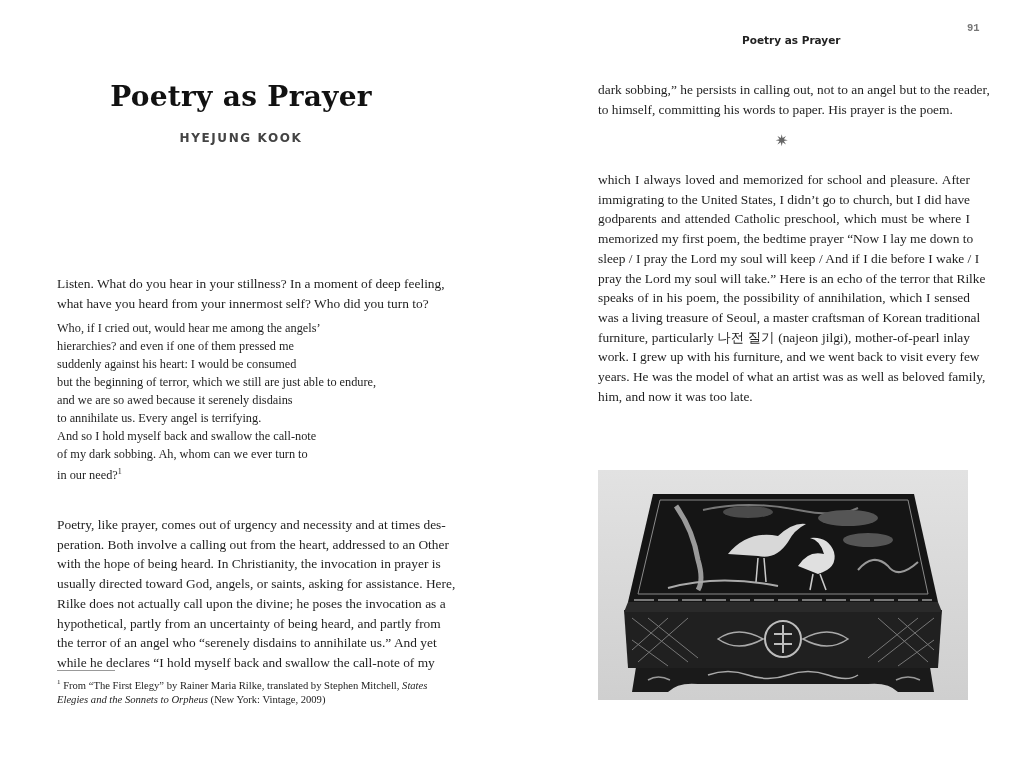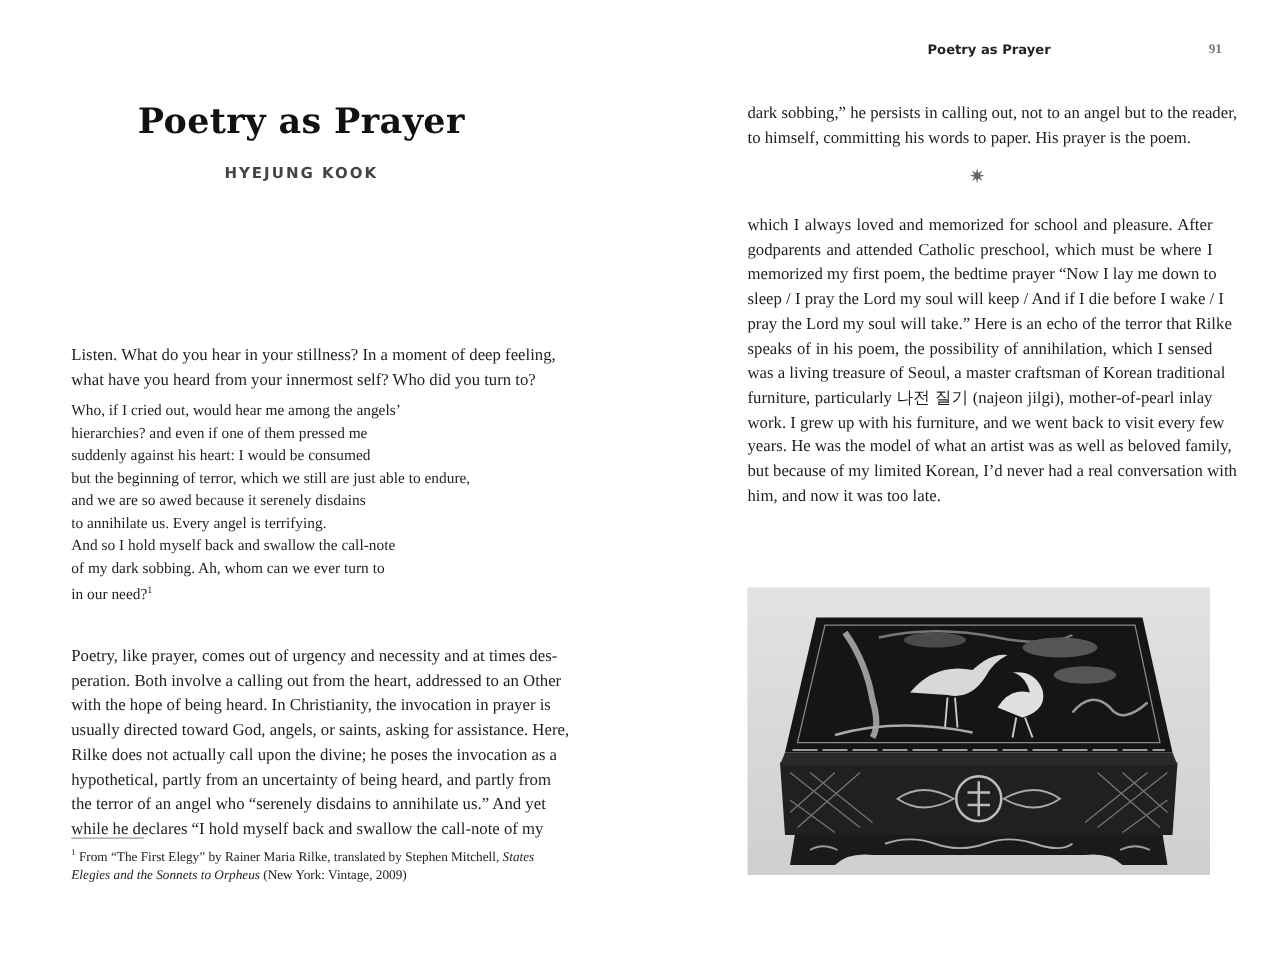--- a/index.html
+++ b/index.html
@@ -13,21 +13,21 @@
   .p .ln{display:block;white-space:nowrap;text-align:justify;text-align-last:justify;}
   .p .ln.last{text-align-last:left;}
   .intro{top:274px;}
   .poem{position:absolute;left:57px;top:319px;font-size:12.3px;line-height:18px;}
   .poem .ln{display:block;white-space:nowrap;}
   .para2{top:515px;}
   .rule{position:absolute;left:57px;top:670px;width:58px;border-top:1px solid #999;}
   .fn{position:absolute;left:57px;top:675px;width:380px;font-size:10.6px;line-height:14.5px;color:#222;}
   .fn sup{font-size:7px;}
   .running{position:absolute;top:34px;left:230px;font-family:"DejaVu Sans",sans-serif;font-weight:bold;font-size:10.5px;color:#222;}
-  .pageno{position:absolute;top:34px;left:455px;font-family:Liberation Serif, serif;font-weight:bold;font-size:10.5px;color:#777;}
+  .pageno{position:absolute;top:22px;left:455px;font-family:Liberation Mono, monospace;font-weight:bold;font-size:10.5px;color:#777;}
   .rp{position:absolute;left:86px;width:372px;font-size:13.4px;line-height:19.7px;}
   .rp .ln{display:block;white-space:nowrap;text-align:justify;text-align-last:justify;}
   .rp .ln.last{text-align-last:left;}
   .r1{top:80px;}
   .r2{top:170px;}
   .orn{position:absolute;left:263px;top:131px;font-size:16px;color:#666;}
   .photo{position:absolute;left:86px;top:470px;width:370px;height:230px;background:#d9d9d9;overflow:hidden;}
   sup.fm{font-size:8px;}
 </style>
 </head>
@@ -75,30 +75,30 @@
 
   <div class="rp r1">
     <span class="ln">dark sobbing,” he persists in calling out, not to an angel but to the reader,</span>
     <span class="ln last">to himself, committing his words to paper. His prayer is the poem.</span>
   </div>
 
   <div class="orn">✷</div>
 
   <div class="rp r2">
     <span class="ln">which I always loved and memorized for school and pleasure. After</span>
+    <span class="ln">immigrating to the United States, I didn’t go to church, but I did have</span>
     <span class="ln">godparents and attended Catholic preschool, which must be where I</span>
     <span class="ln">memorized my first poem, the bedtime prayer “Now I lay me down to</span>
     <span class="ln">sleep / I pray the Lord my soul will keep / And if I die before I wake / I</span>
     <span class="ln">pray the Lord my soul will take.” Here is an echo of the terror that Rilke</span>
     <span class="ln">speaks of in his poem, the possibility of annihilation, which I sensed</span>
     <span class="ln">was a living treasure of Seoul, a master craftsman of Korean traditional</span>
     <span class="ln">furniture, particularly 나전 질기 (najeon jilgi), mother-of-pearl inlay</span>
     <span class="ln">work. I grew up with his furniture, and we went back to visit every few</span>
     <span class="ln">years. He was the model of what an artist was as well as beloved family,</span>
-    <span class="ln">but because of my limited Korean, I’d never had a real conversation with</span>
     <span class="ln last">him, and now it was too late.</span>
   </div>
 
   <div class="photo">
     <svg width="370" height="230" viewBox="0 0 370 230">
       <defs>
         <linearGradient id="bg" x1="0" y1="0" x2="0" y2="1">
           <stop offset="0" stop-color="#e2e2e2"></stop>
           <stop offset="1" stop-color="#cfcfcf"></stop>
         </linearGradient>

